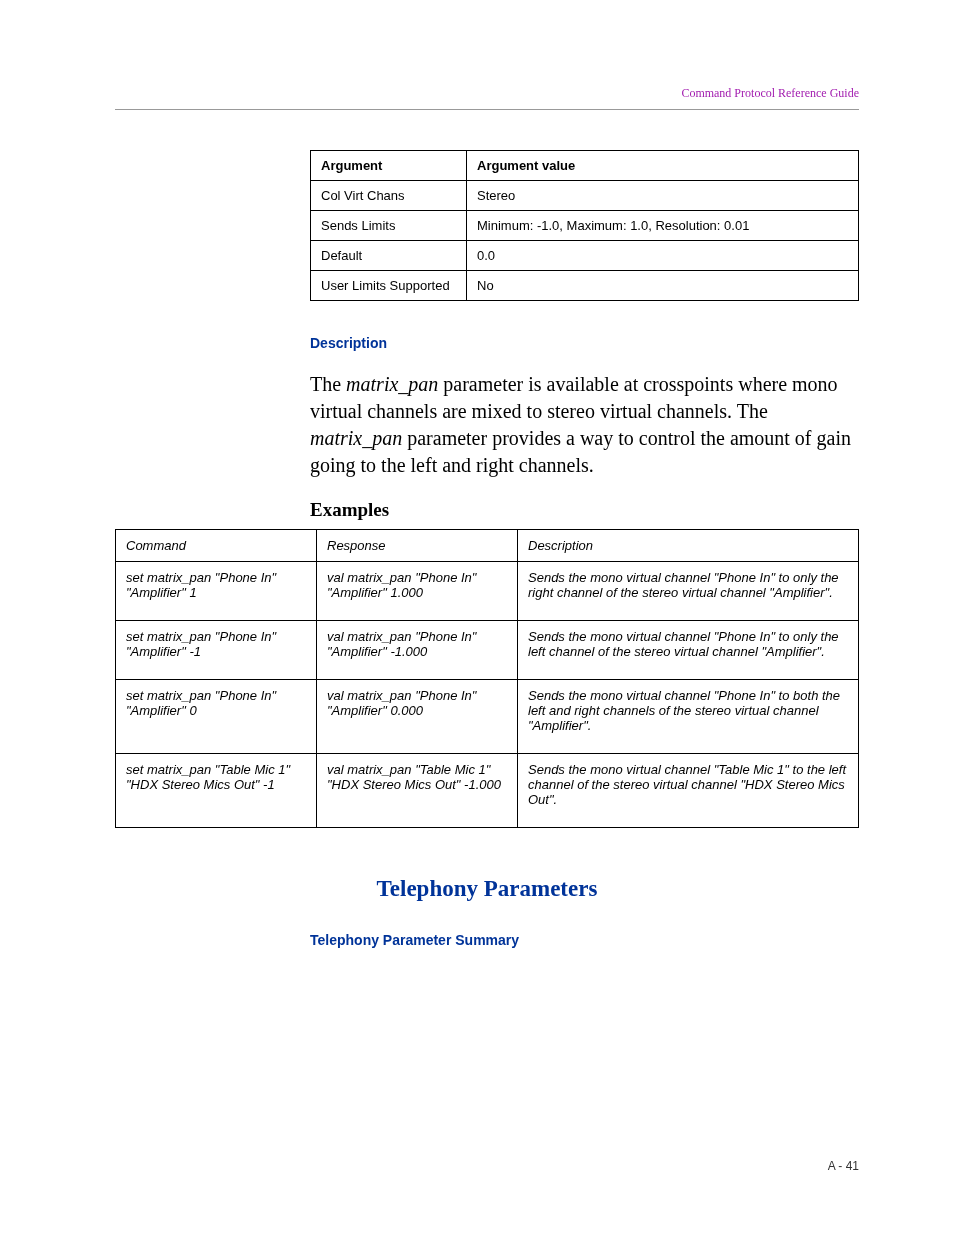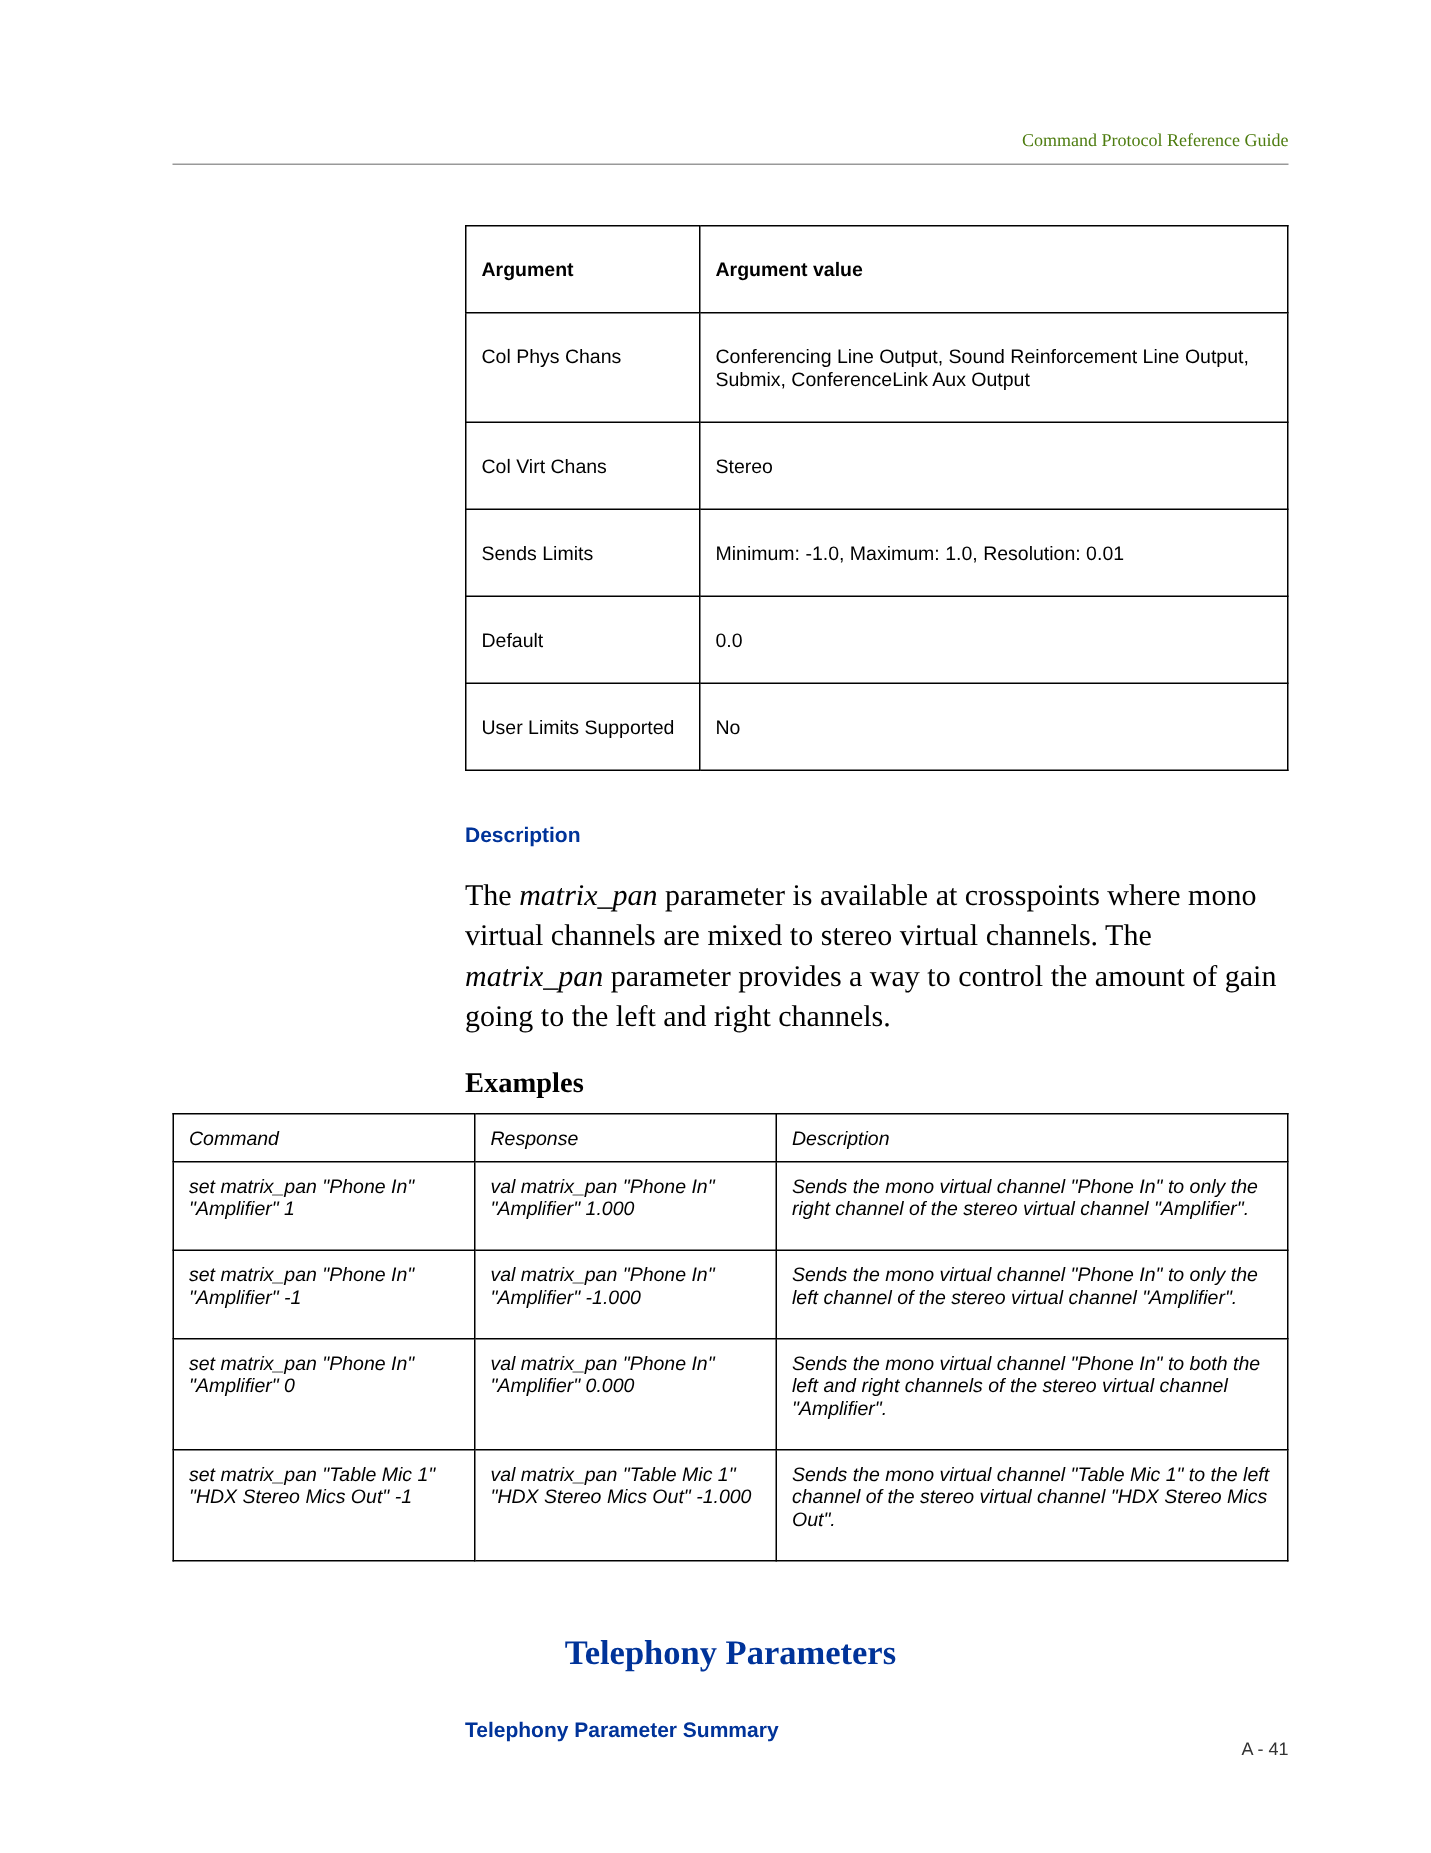--- a/index.html
+++ b/index.html
@@ -14,36 +14,36 @@
     width: 954px;
     height: 1235px;
     box-sizing: border-box;
     padding: 86px 95px 50px 115px;
     position: relative;
   }
   .running-head {
     text-align: right;
     font-family: Georgia, 'Times New Roman', serif;
     font-size: 12px;
-    color: #4d7c0f;
+    color: #a21caf;
     padding-bottom: 8px;
     border-bottom: 1px solid #999;
     margin-bottom: 40px;
   }
   .content-indent {
     margin-left: 195px;
   }
   table.arg-table {
     border-collapse: collapse;
     width: 100%;
     border: 1px solid #000;
   }
   table.arg-table th, table.arg-table td {
     border: 1px solid #000;
-    padding: 21px 10px;
+    padding: 7px 10px;
     text-align: left;
     vertical-align: top;
     font-size: 13px;
   }
   table.arg-table th {
     font-weight: bold;
     background: #fff;
   }
   .section-head-blue {
     font-family: "Arial", sans-serif;
@@ -110,24 +110,20 @@
   <div class="running-head">Command Protocol Reference Guide</div>
 
   <div class="content-indent">
     <table class="arg-table">
       <tbody>
           <tr>
         <th style="width:135px">Argument</th>
         <th>Argument value</th>
       </tr>
       <tr>
-        <td>Col Phys Chans</td>
-        <td>Conferencing Line Output, Sound Reinforcement Line Output, Submix, ConferenceLink Aux Output</td>
-      </tr>
-      <tr>
         <td>Col Virt Chans</td>
         <td>Stereo</td>
       </tr>
       <tr>
         <td>Sends Limits</td>
         <td>Minimum: -1.0, Maximum: 1.0, Resolution: 0.01</td>
       </tr>
       <tr>
         <td>Default</td>
         <td>0.0</td>

